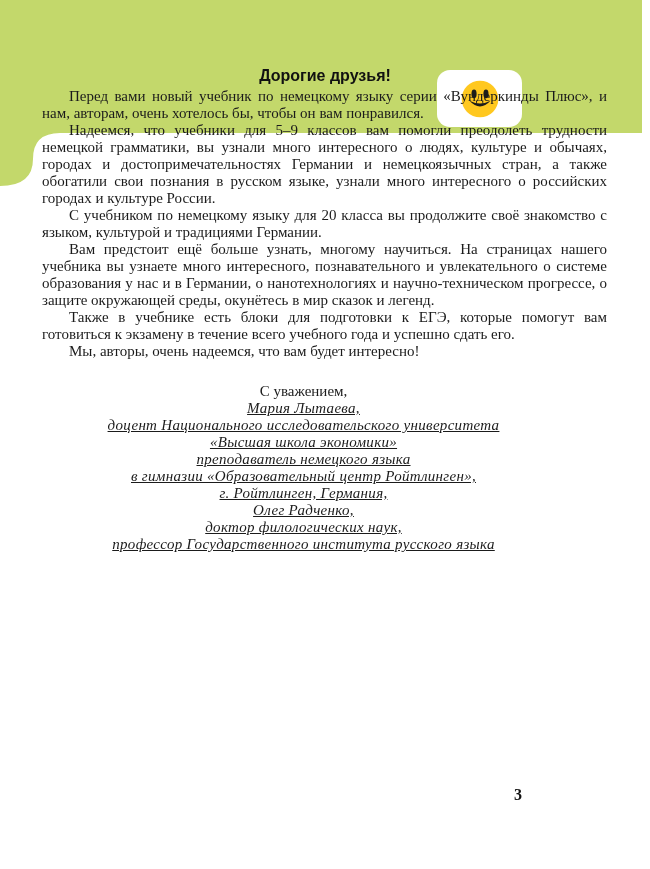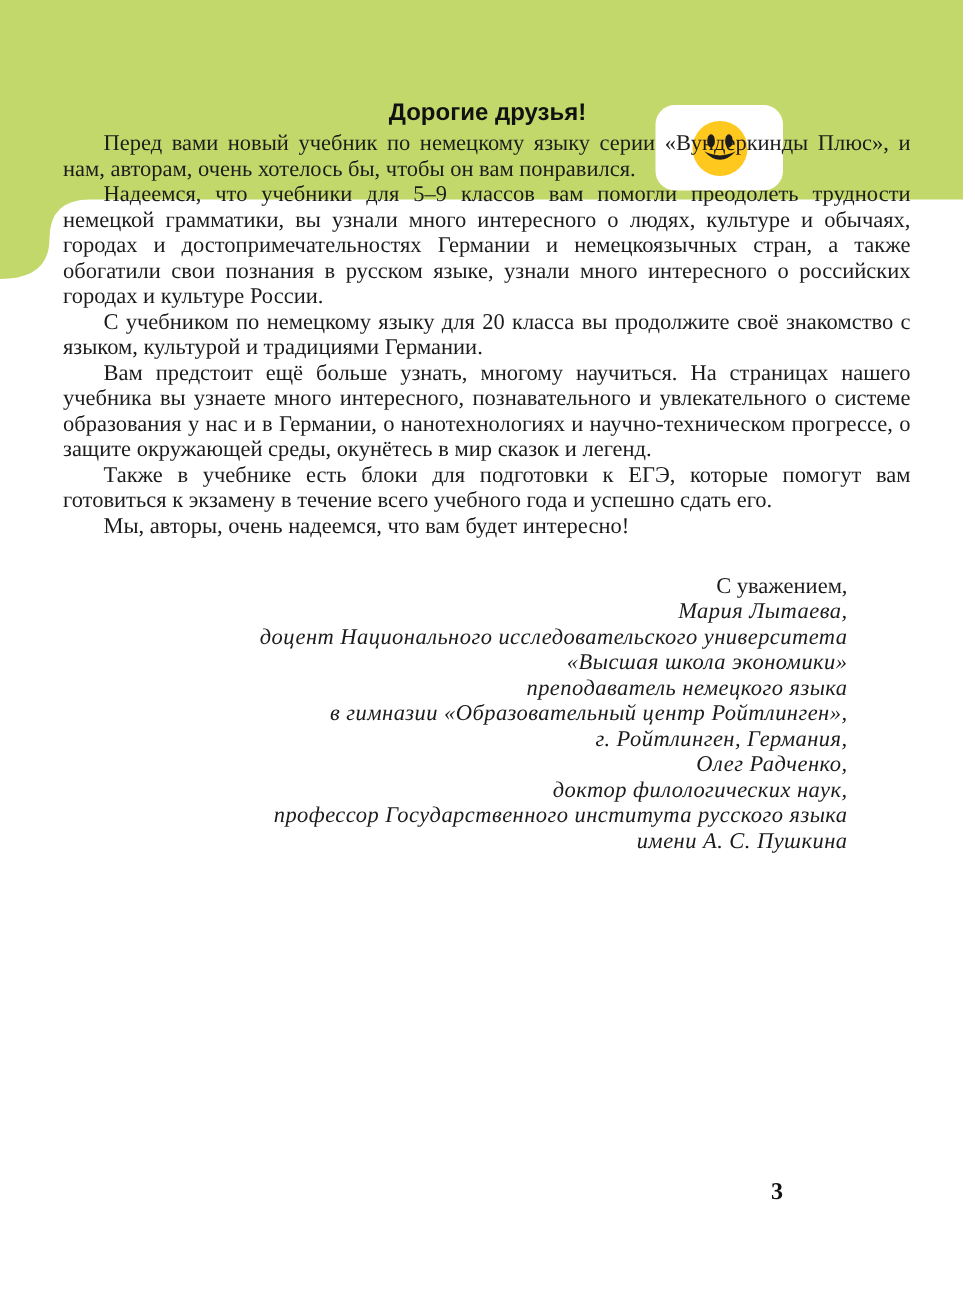--- a/index.html
+++ b/index.html
@@ -46,28 +46,29 @@
     text-align: justify;
     font-size: 15px;
     line-height: 17px;
   }
   .body-text p {
     margin: 0;
     text-indent: 27px;
   }
   .signature {
     margin: 23px 85px 0 42px;
-    text-align: right;
+    text-align: center;
     font-size: 15px;
     line-height: 17px;
   }
   .signature p { margin: 0; }
   .sig-line {
     font-style: italic;
     letter-spacing: 0.3px;
+    text-decoration: underline;
   }
   .page-number {
     position: absolute;
     left: 514px;
     top: 786px;
     font-weight: 700;
     font-size: 16px;
     font-family: "Liberation Serif", serif;
     color: #111111;
   }
@@ -107,20 +108,19 @@
       <p class="salutation">С уважением,</p>
       <p class="sig-line">Мария Лытаева,</p>
       <p class="sig-line">доцент Национального исследовательского университета</p>
       <p class="sig-line">«Высшая школа экономики»</p>
       <p class="sig-line">преподаватель немецкого языка</p>
       <p class="sig-line">в гимназии «Образовательный центр Ройтлинген»,</p>
       <p class="sig-line">г. Ройтлинген, Германия,</p>
       <p class="sig-line">Олег Радченко,</p>
       <p class="sig-line">доктор филологических наук,</p>
       <p class="sig-line">профессор Государственного института русского языка</p>
-      <p class="sig-line">имени А. С. Пушкина</p>
     </div>
 
   </div>
 
   <div class="page-number">3</div>
 
 </div>
 
 </body></html>

